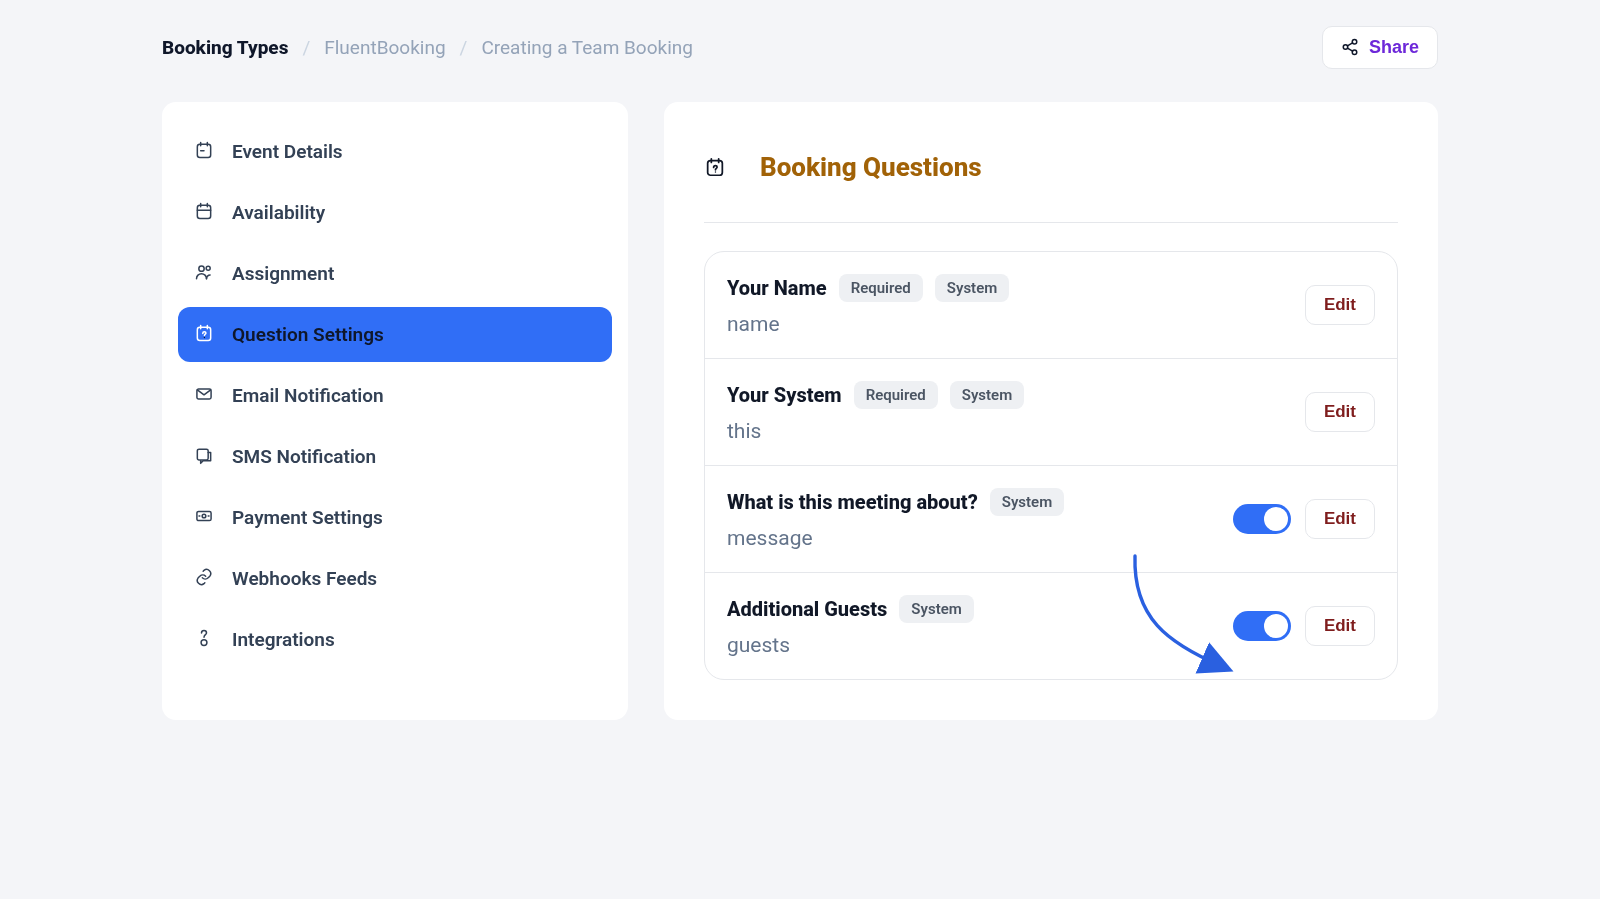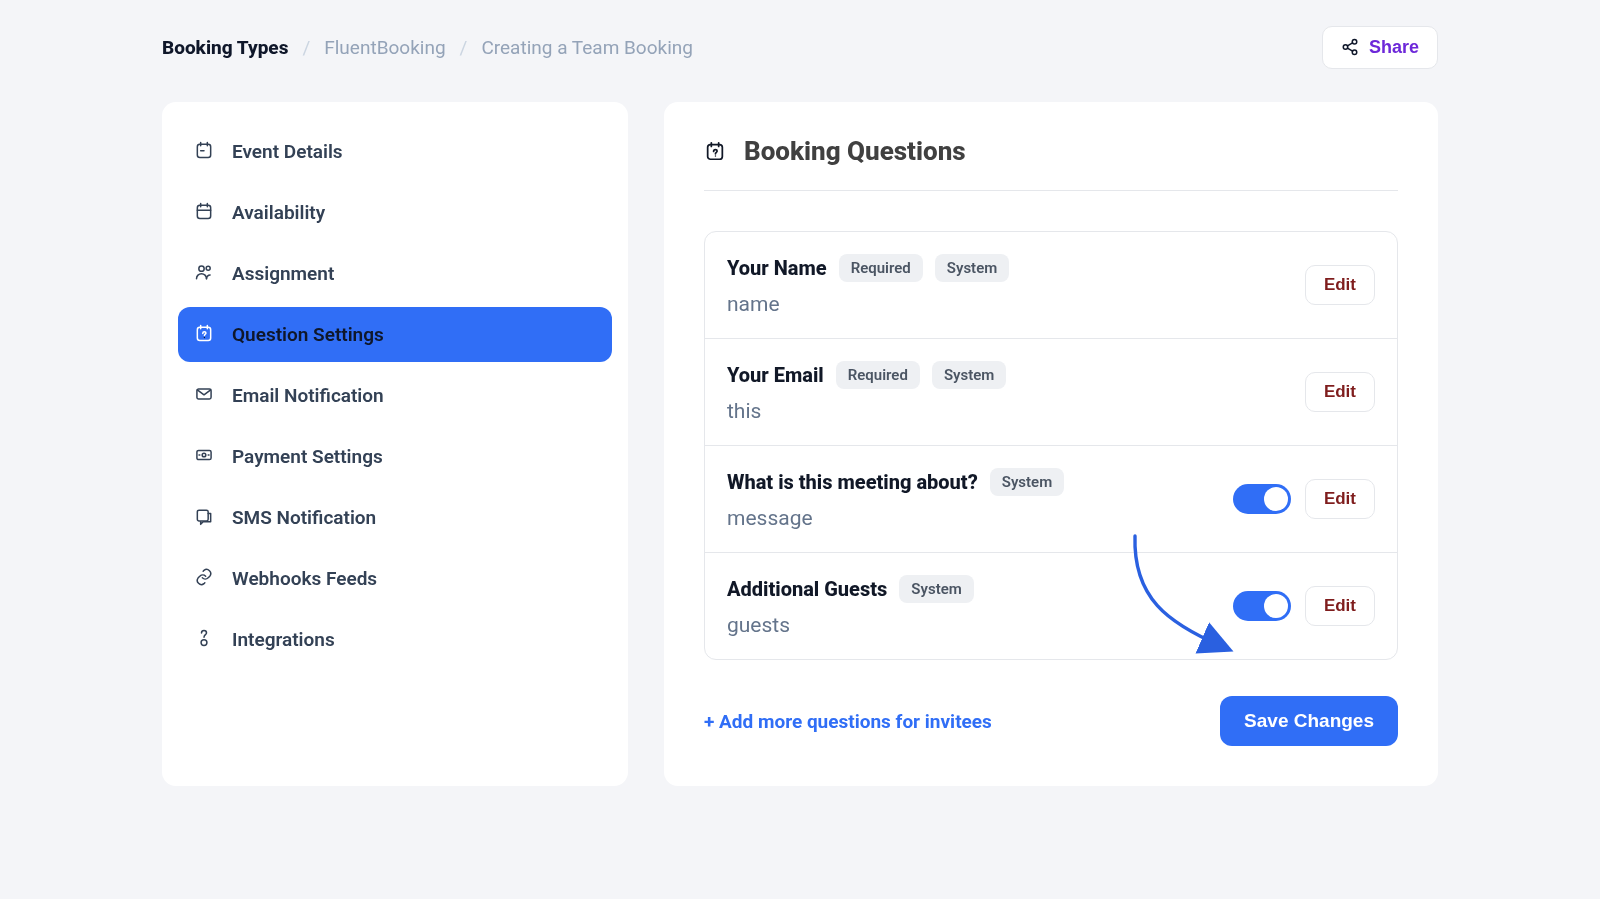--- a/index.html
+++ b/index.html
@@ -36,23 +36,23 @@
   .layout{display:grid;grid-template-columns:466px 1fr;gap:36px;margin-top:36px}
   .card{background:var(--card);border-radius:14px}
   .sidebar{padding:16px}
   .nav-item{display:flex;gap:18px;padding:16px 16px;border-radius:12px;color:var(--sidebar-text);font-size:19px;font-weight:600;cursor:pointer;margin:6px 0}
   .nav-item svg{width:20px;height:20px;flex:0 0 20px;stroke:currentColor}
   .nav-item.active{background:var(--accent);color:#0f172a}
   .nav-item.active svg{stroke:#fff}
   
   .main{padding:34px 40px 40px}
   .section-head{display:flex;align-items:center;gap:18px;border-bottom:1px solid var(--border);padding-bottom:24px}
-  .section-head h2{margin:0;font-size:26px;font-weight:800;color:#404040}
+  .section-head h2{margin:16px;font-size:26px;font-weight:800;color:#a16207}
   .section-head .icon-box{width:22px;height:22px}
-  .questions{margin-top:40px;border:1px solid var(--border);border-radius:12px;overflow:hidden}
+  .questions{margin-top:28px;border:1px solid var(--border);border-radius:20px;overflow:hidden}
   .q-row{display:flex;align-items:center;justify-content:space-between;padding:22px 22px;border-bottom:1px solid var(--border);position:relative}
   .q-row:last-child{border-bottom:none}
   .q-left{display:flex;flex-direction:column;gap:10px}
   .q-title-line{display:flex;align-items:center;gap:12px}
   .q-title{font-size:20px;font-weight:800;color:#111827}
   .chip{background:var(--chip-bg);color:var(--chip-text);font-size:15px;font-weight:600;padding:5px 12px;border-radius:8px}
   .q-sub{color:var(--muted-2);font-size:21px}
   .q-right{display:flex;align-items:center;gap:14px}
   .btn{background:#fff;border:1px solid var(--border);padding:9px 18px;border-radius:10px;font-weight:700;font-size:17px;color:#7f1d1d;cursor:pointer}
   .toggle{width:58px;height:30px;border-radius:999px;background:var(--accent);position:relative;cursor:pointer}
@@ -126,35 +126,35 @@
       </div>
       <div class="nav-item">
         <svg viewBox="0 0 24 24" fill="none" stroke-width="1.8" stroke-linecap="round" stroke-linejoin="round">
             <rect x="3.5" y="6" width="17" height="12" rx="2"></rect>
             <path d="M4 7l8 6 8-6"></path>
           </svg>
         <span>Email Notification</span>
       </div>
       <div class="nav-item">
         <svg viewBox="0 0 24 24" fill="none" stroke-width="1.8" stroke-linecap="round" stroke-linejoin="round">
+            <rect x="4" y="5" width="13" height="13" rx="2"></rect>
+            <path d="M17 9h3v10h-9l-3 3v-3"></path>
+          </svg>
+        <span>SMS Notification</span>
+      </div>
+      <div class="nav-item">
+        <svg viewBox="0 0 24 24" fill="none" stroke-width="1.8" stroke-linecap="round" stroke-linejoin="round">
             <rect x="3.5" y="6.5" width="17" height="11" rx="2"></rect>
             <circle cx="12" cy="12" r="2.2"></circle>
             <path d="M6 12h1M17 12h1"></path>
           </svg>
         <span>Payment Settings</span>
       </div>
       <div class="nav-item">
         <svg viewBox="0 0 24 24" fill="none" stroke-width="1.8" stroke-linecap="round" stroke-linejoin="round">
-            <rect x="4" y="5" width="13" height="13" rx="2"></rect>
-            <path d="M17 9h3v10h-9l-3 3v-3"></path>
-          </svg>
-        <span>SMS Notification</span>
-      </div>
-      <div class="nav-item">
-        <svg viewBox="0 0 24 24" fill="none" stroke-width="1.8" stroke-linecap="round" stroke-linejoin="round">
             <path d="M10 13a5 5 0 0 0 7 0l2-2a5 5 0 0 0-7-7l-1 1"></path>
             <path d="M14 11a5 5 0 0 0-7 0l-2 2a5 5 0 0 0 7 7l1-1"></path>
           </svg>
         <span>Webhooks Feeds</span>
       </div>
       <div class="nav-item">
         <svg viewBox="0 0 24 24" fill="none" stroke-width="1.8" stroke-linecap="round" stroke-linejoin="round">
             <path d="M9 6a3 3 0 1 1 6 0c0 2-3 2-3 5"></path>
             <circle cx="12" cy="17.5" r="3.5"></circle>
           </svg>
@@ -185,21 +185,21 @@
             <span class="q-sub">name</span>
           </div>
           <div class="q-right">
             <button class="btn">Edit</button>
           </div>
         </div>
 
         <div class="q-row">
           <div class="q-left">
             <div class="q-title-line">
-              <span class="q-title">Your Email</span>
+              <span class="q-title">Your System</span>
               <span class="chip">Required</span>
               <span class="chip">System</span>
             </div>
             <span class="q-sub">this</span>
           </div>
           <div class="q-right">
             <button class="btn">Edit</button>
           </div>
         </div>
 
@@ -239,19 +239,15 @@
               </svg>
             </div>
             <div class="toggle on">
                 <div class="knob"></div>
               </div>
             <button class="btn">Edit</button>
           </div>
         </div>
       </div>
 
-      <div class="footer">
-        <span class="add-link">+ Add more questions for invitees</span>
-        <button class="primary">Save Changes</button>
-      </div>
     </main>
   </div>
 </div>
 
 </body></html>

